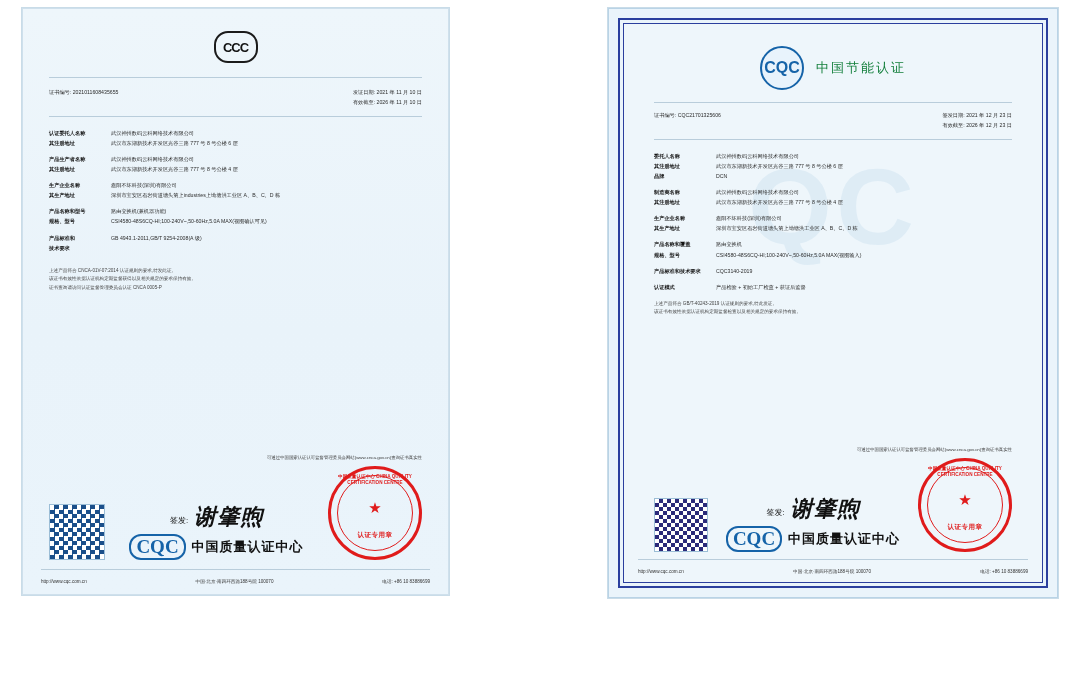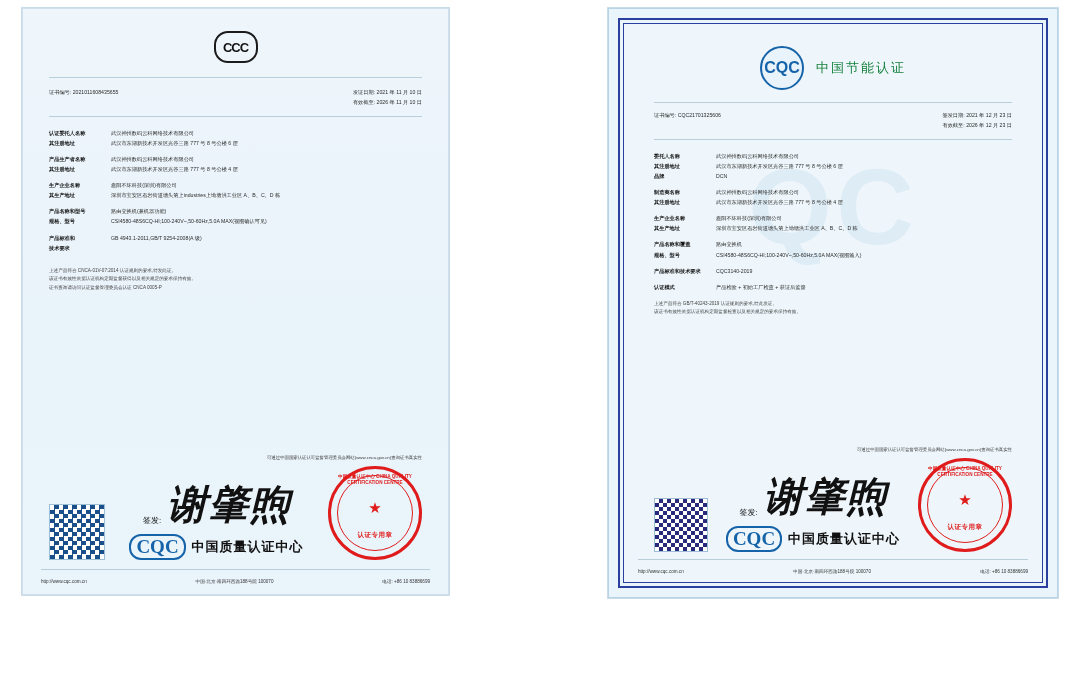--- a/index.html
+++ b/index.html
@@ -72,21 +72,21 @@
     pointer-events:none;opacity:.12;
   }
   .wm-text{font-size:108px;font-weight:bold;color:#6fa8d0;letter-spacing:4px;}
 
   
   .footer-line{font-size:4.4px;color:#3b3b3b;text-align:right;}
   .sign-row{display:flex;align-items:flex-end;justify-content:center;gap:6px;}
   .sign-label{font-size:8px;color:#111;margin-bottom:6px;}
   .signature{
     font-family:"Liberation Serif","DejaVu Serif",serif;
-    font-size:40px;color:#111;font-weight:bold;font-style:italic;
+    font-size:22px;color:#111;font-weight:bold;font-style:italic;
     letter-spacing:1px;
   }
   .org-row{display:flex;align-items:center;justify-content:center;gap:6px;margin-top:2px;}
   .org-name{font-size:13px;font-weight:bold;color:#111;letter-spacing:1px;}
   .cqc-logo{
     font-family:"Liberation Serif",serif;font-size:19px;font-weight:bold;color:#1563a8;
     border:2px solid #1563a8;border-radius:12px;padding:0 5px;line-height:1.15;
   }
   .qr{width:54px;height:54px;background:
       repeating-conic-gradient(#1b4f8a 0 25%, #ffffff 0 50%) 0 0/9px 9px,

